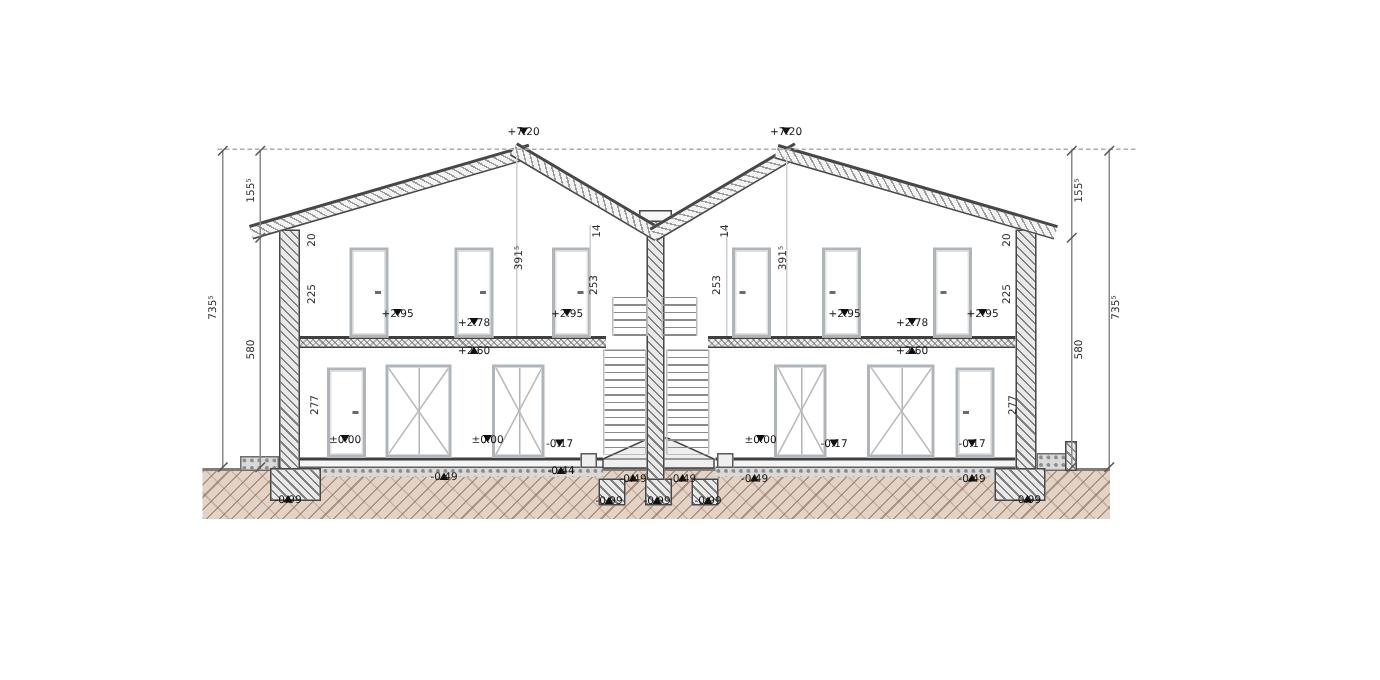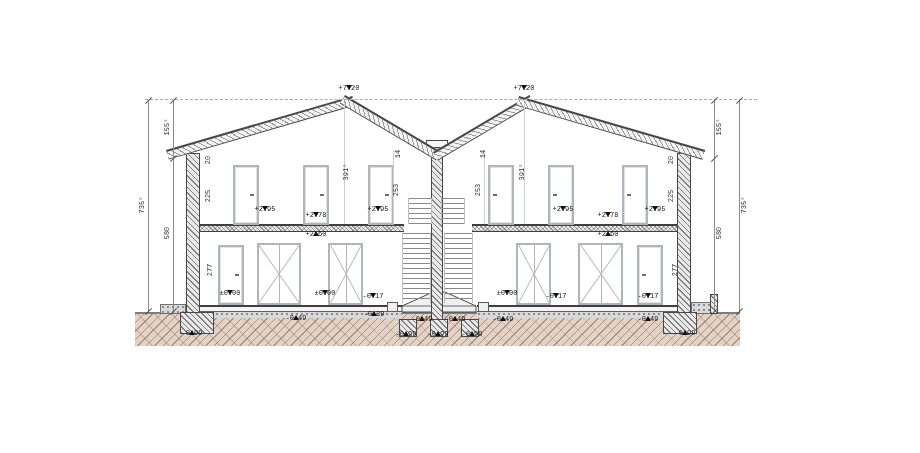--- a/index.html
+++ b/index.html
@@ -179,21 +179,21 @@
   <div class="tick" style="left:144px;top:311px;"></div>
   <div class="tick" style="left:169px;top:100px;"></div>
   <div class="tick" style="left:169px;top:158px;"></div>
   <div class="tick" style="left:169px;top:311px;"></div>
   <div class="tick" style="left:710px;top:100px;"></div>
   <div class="tick" style="left:710px;top:158px;"></div>
   <div class="tick" style="left:710px;top:311px;"></div>
   <div class="tick" style="left:735px;top:100px;"></div>
   <div class="tick" style="left:735px;top:311px;"></div>
 
-  <div id="annotation-layer" style="left:0;top:0;width:920px;height:453px;font-family:Liberation Mono, monospace;">
+  <div id="annotation-layer" style="left:0;top:0;width:920px;height:453px;">
       <div class="marker down" style="left: 349px; top: 85px;">
         <span>+7.20</span>
         <div class="tri"></div>
       </div>
       <div class="marker down" style="left: 524px; top: 85px;">
         <span>+7.20</span>
         <div class="tri"></div>
       </div>
       <div class="marker down" style="left: 265px; top: 206px;">
         <span>+2.95</span>
@@ -246,21 +246,21 @@
       <div class="marker down" style="left: 556px; top: 293px;">
         <span>-0.17</span>
         <div class="tri"></div>
       </div>
       <div class="marker down" style="left: 648px; top: 293px;">
         <span>-0.17</span>
         <div class="tri"></div>
       </div>
       <div class="marker up" style="left: 374px; top: 311px;">
         <div class="tri"></div>
-        <span>-0.39</span>
+        <span>-0.44</span>
       </div>
       <div class="marker up" style="left: 296px; top: 315px;">
         <div class="tri"></div>
         <span>-0.49</span>
       </div>
       <div class="marker up" style="left: 422px; top: 316px;">
         <div class="tri"></div>
         <span>-0.49</span>
       </div>
       <div class="marker up" style="left: 455px; top: 316px;">

